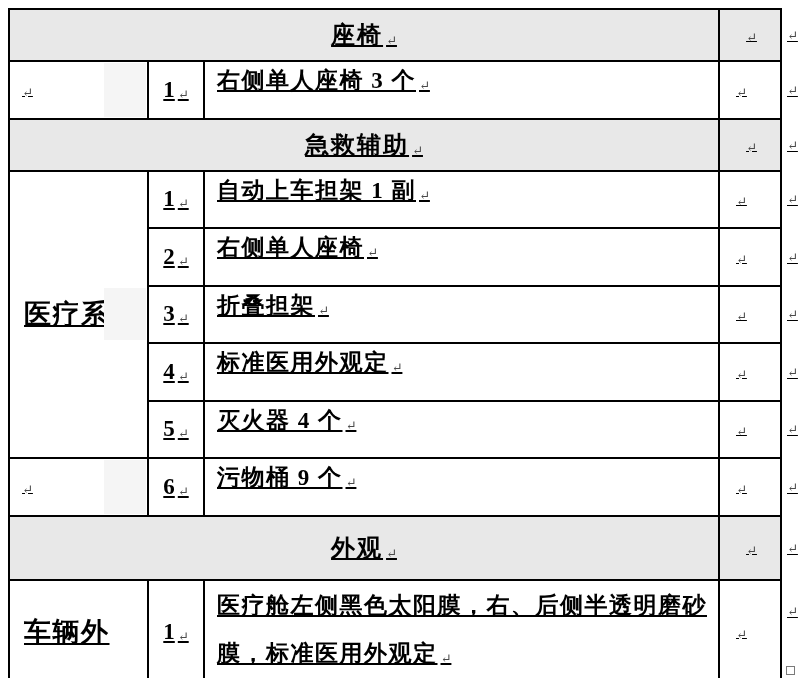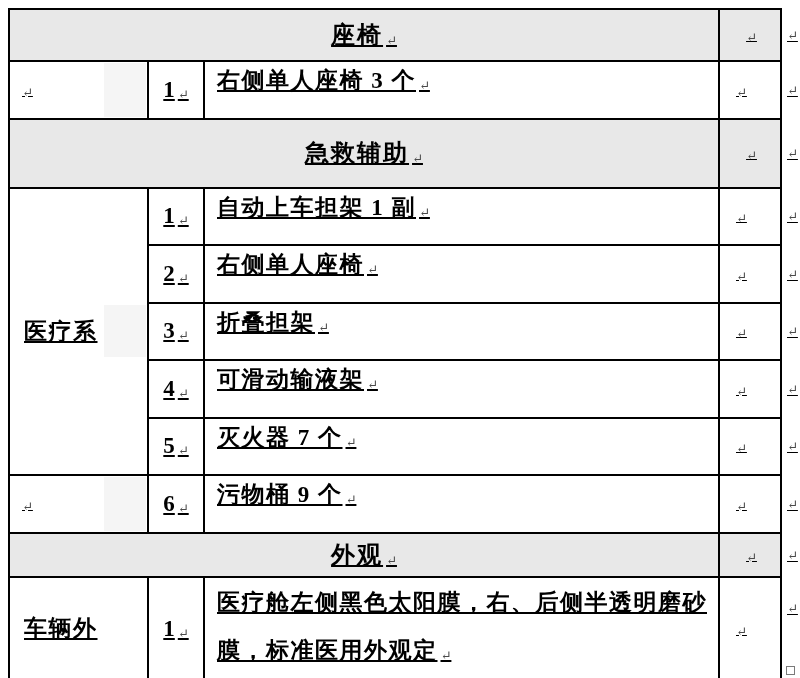--- a/index.html
+++ b/index.html
@@ -40,21 +40,21 @@
     font-size: 24px;
     letter-spacing: 2px;
   }
   
   td.tail       { text-align: left; padding-left: 13px; }
   td.tail.gray  { background: #e8e8e8; text-align: center; padding-left: 0; }
 
   td.num  { text-align: center; font-size: 23px; }
   td.desc { font-size: 23px; padding: 2px 8px 19px 12px; letter-spacing: 1.5px; line-height: 1.5; }
   td.desc.tall { line-height: 48px; padding-top: 0; padding-bottom: 0; margin-top: 32px; }
-  td.lab  { font-size: 23px; padding-left: 14px; letter-spacing: 1.5px; }
+  td.lab  { font-size: 27px; padding-left: 14px; letter-spacing: 1.5px; }
   td.empty { padding-left: 9px; }
   td.rel  { position: relative; }
 
   .red { color: #000000; }
 
   
   .pmark {
     font-size: 13px;
     color: #4a4a4a;
     font-weight: 400;
@@ -133,21 +133,21 @@
         <span>右侧单人座椅 3 个</span><span class="pmark">↵</span>
       </td>
       <td class="tail">
         <span class="pmark">↵</span>
       </td>
       <td class="ghost">
         <span class="pmark">↵</span>
       </td>
     </tr>
 
-    <tr style="height:69px">
+    <tr style="height:52px">
       <td class="hcell" colspan="3">
         <span>急救辅助</span><span class="pmark">↵</span>
       </td>
       <td class="tail gray">
         <span class="pmark">↵</span>
       </td>
       <td class="ghost">
         <span class="pmark">↵</span>
       </td>
     </tr>
@@ -199,36 +199,36 @@
       <td class="ghost">
         <span class="pmark">↵</span>
       </td>
     </tr>
 
     <tr style="height:51px">
       <td class="num">
         <span>4</span><span class="pmark">↵</span>
       </td>
       <td class="desc">
-        <span>可滑动输液架</span><span class="pmark">↵</span>
+        <span>标准医用外观定</span><span class="pmark">↵</span>
       </td>
       <td class="tail">
         <span class="pmark">↵</span>
       </td>
       <td class="ghost">
         <span class="pmark">↵</span>
       </td>
     </tr>
 
     <tr style="height:50px">
       <td class="num">
         <span>5</span><span class="pmark">↵</span>
       </td>
       <td class="desc">
-        <span>灭火器 7 个</span><span class="pmark">↵</span>
+        <span>灭火器 4 个</span><span class="pmark">↵</span>
       </td>
       <td class="tail">
         <span class="pmark">↵</span>
       </td>
       <td class="ghost">
         <span class="pmark">↵</span>
       </td>
     </tr>
 
     <tr style="height:53px">
@@ -243,21 +243,21 @@
         <span>污物桶 9 个</span><span class="pmark">↵</span>
       </td>
       <td class="tail">
         <span class="pmark">↵</span>
       </td>
       <td class="ghost">
         <span class="pmark">↵</span>
       </td>
     </tr>
 
-    <tr style="height:44px">
+    <tr style="height:64px">
       <td class="hcell" colspan="3">
         <span>外观</span><span class="pmark">↵</span>
       </td>
       <td class="tail gray">
         <span class="pmark">↵</span>
       </td>
       <td class="ghost">
         <span class="pmark">↵</span>
       </td>
     </tr>

